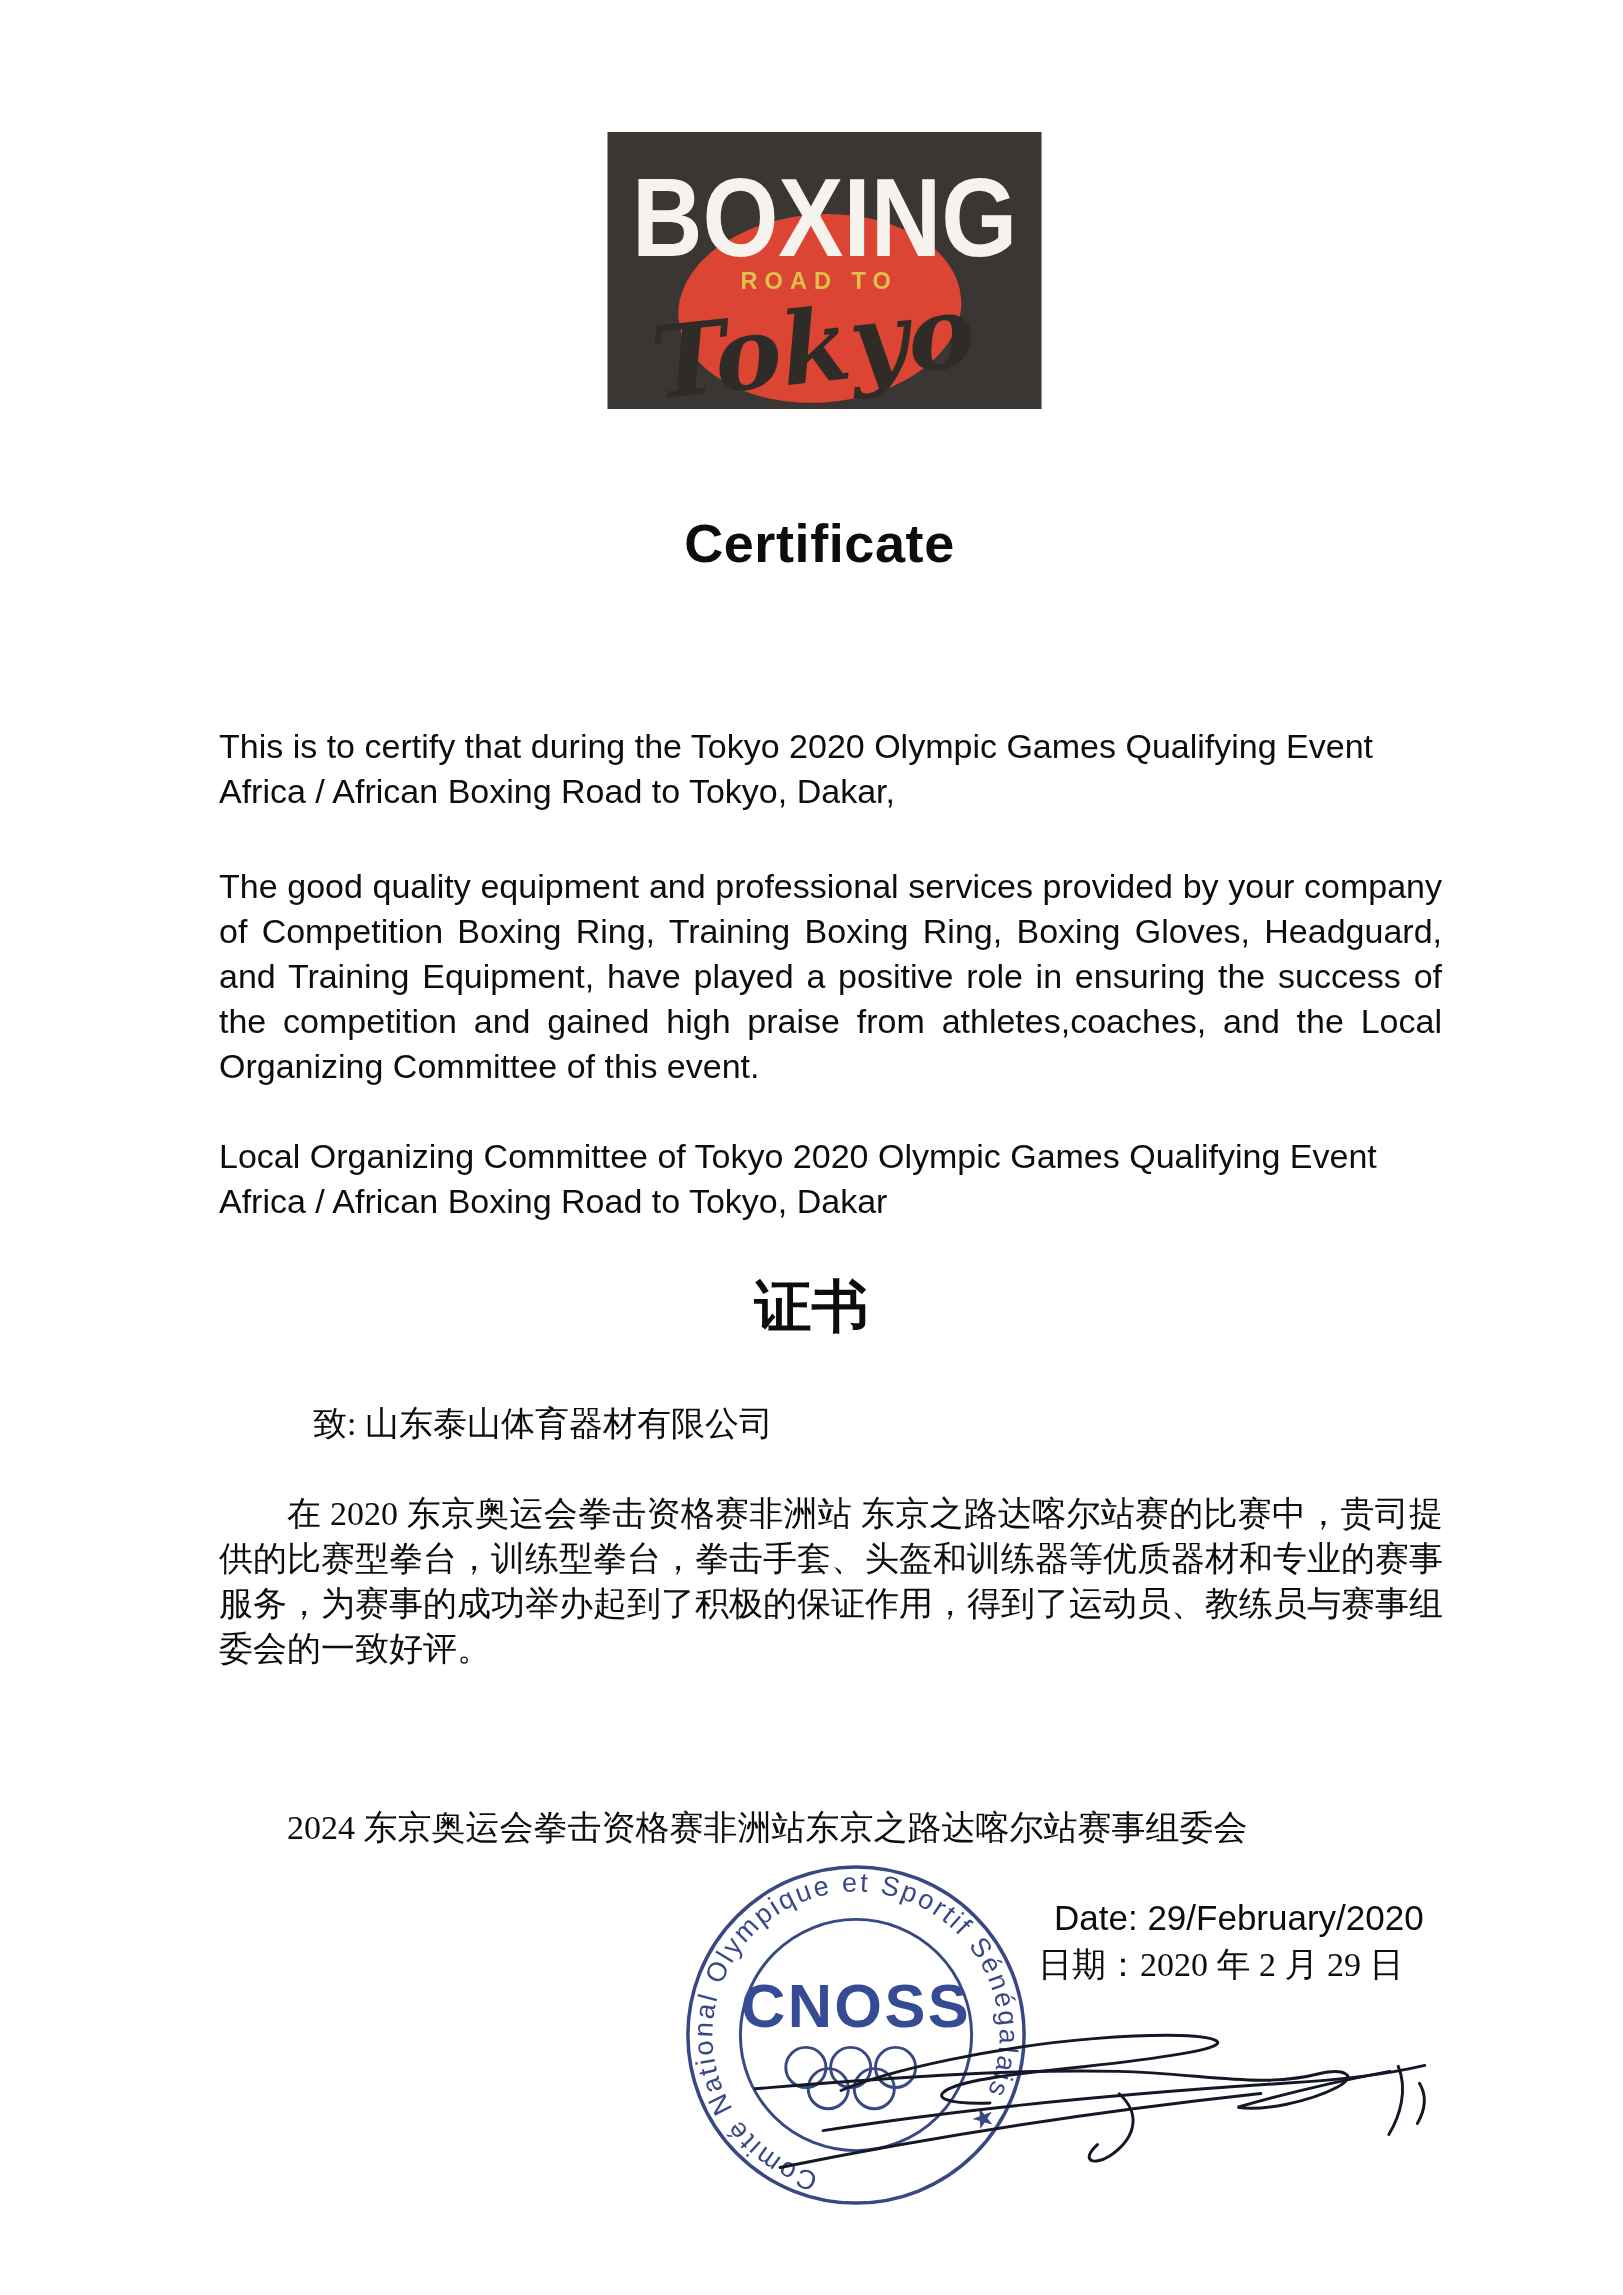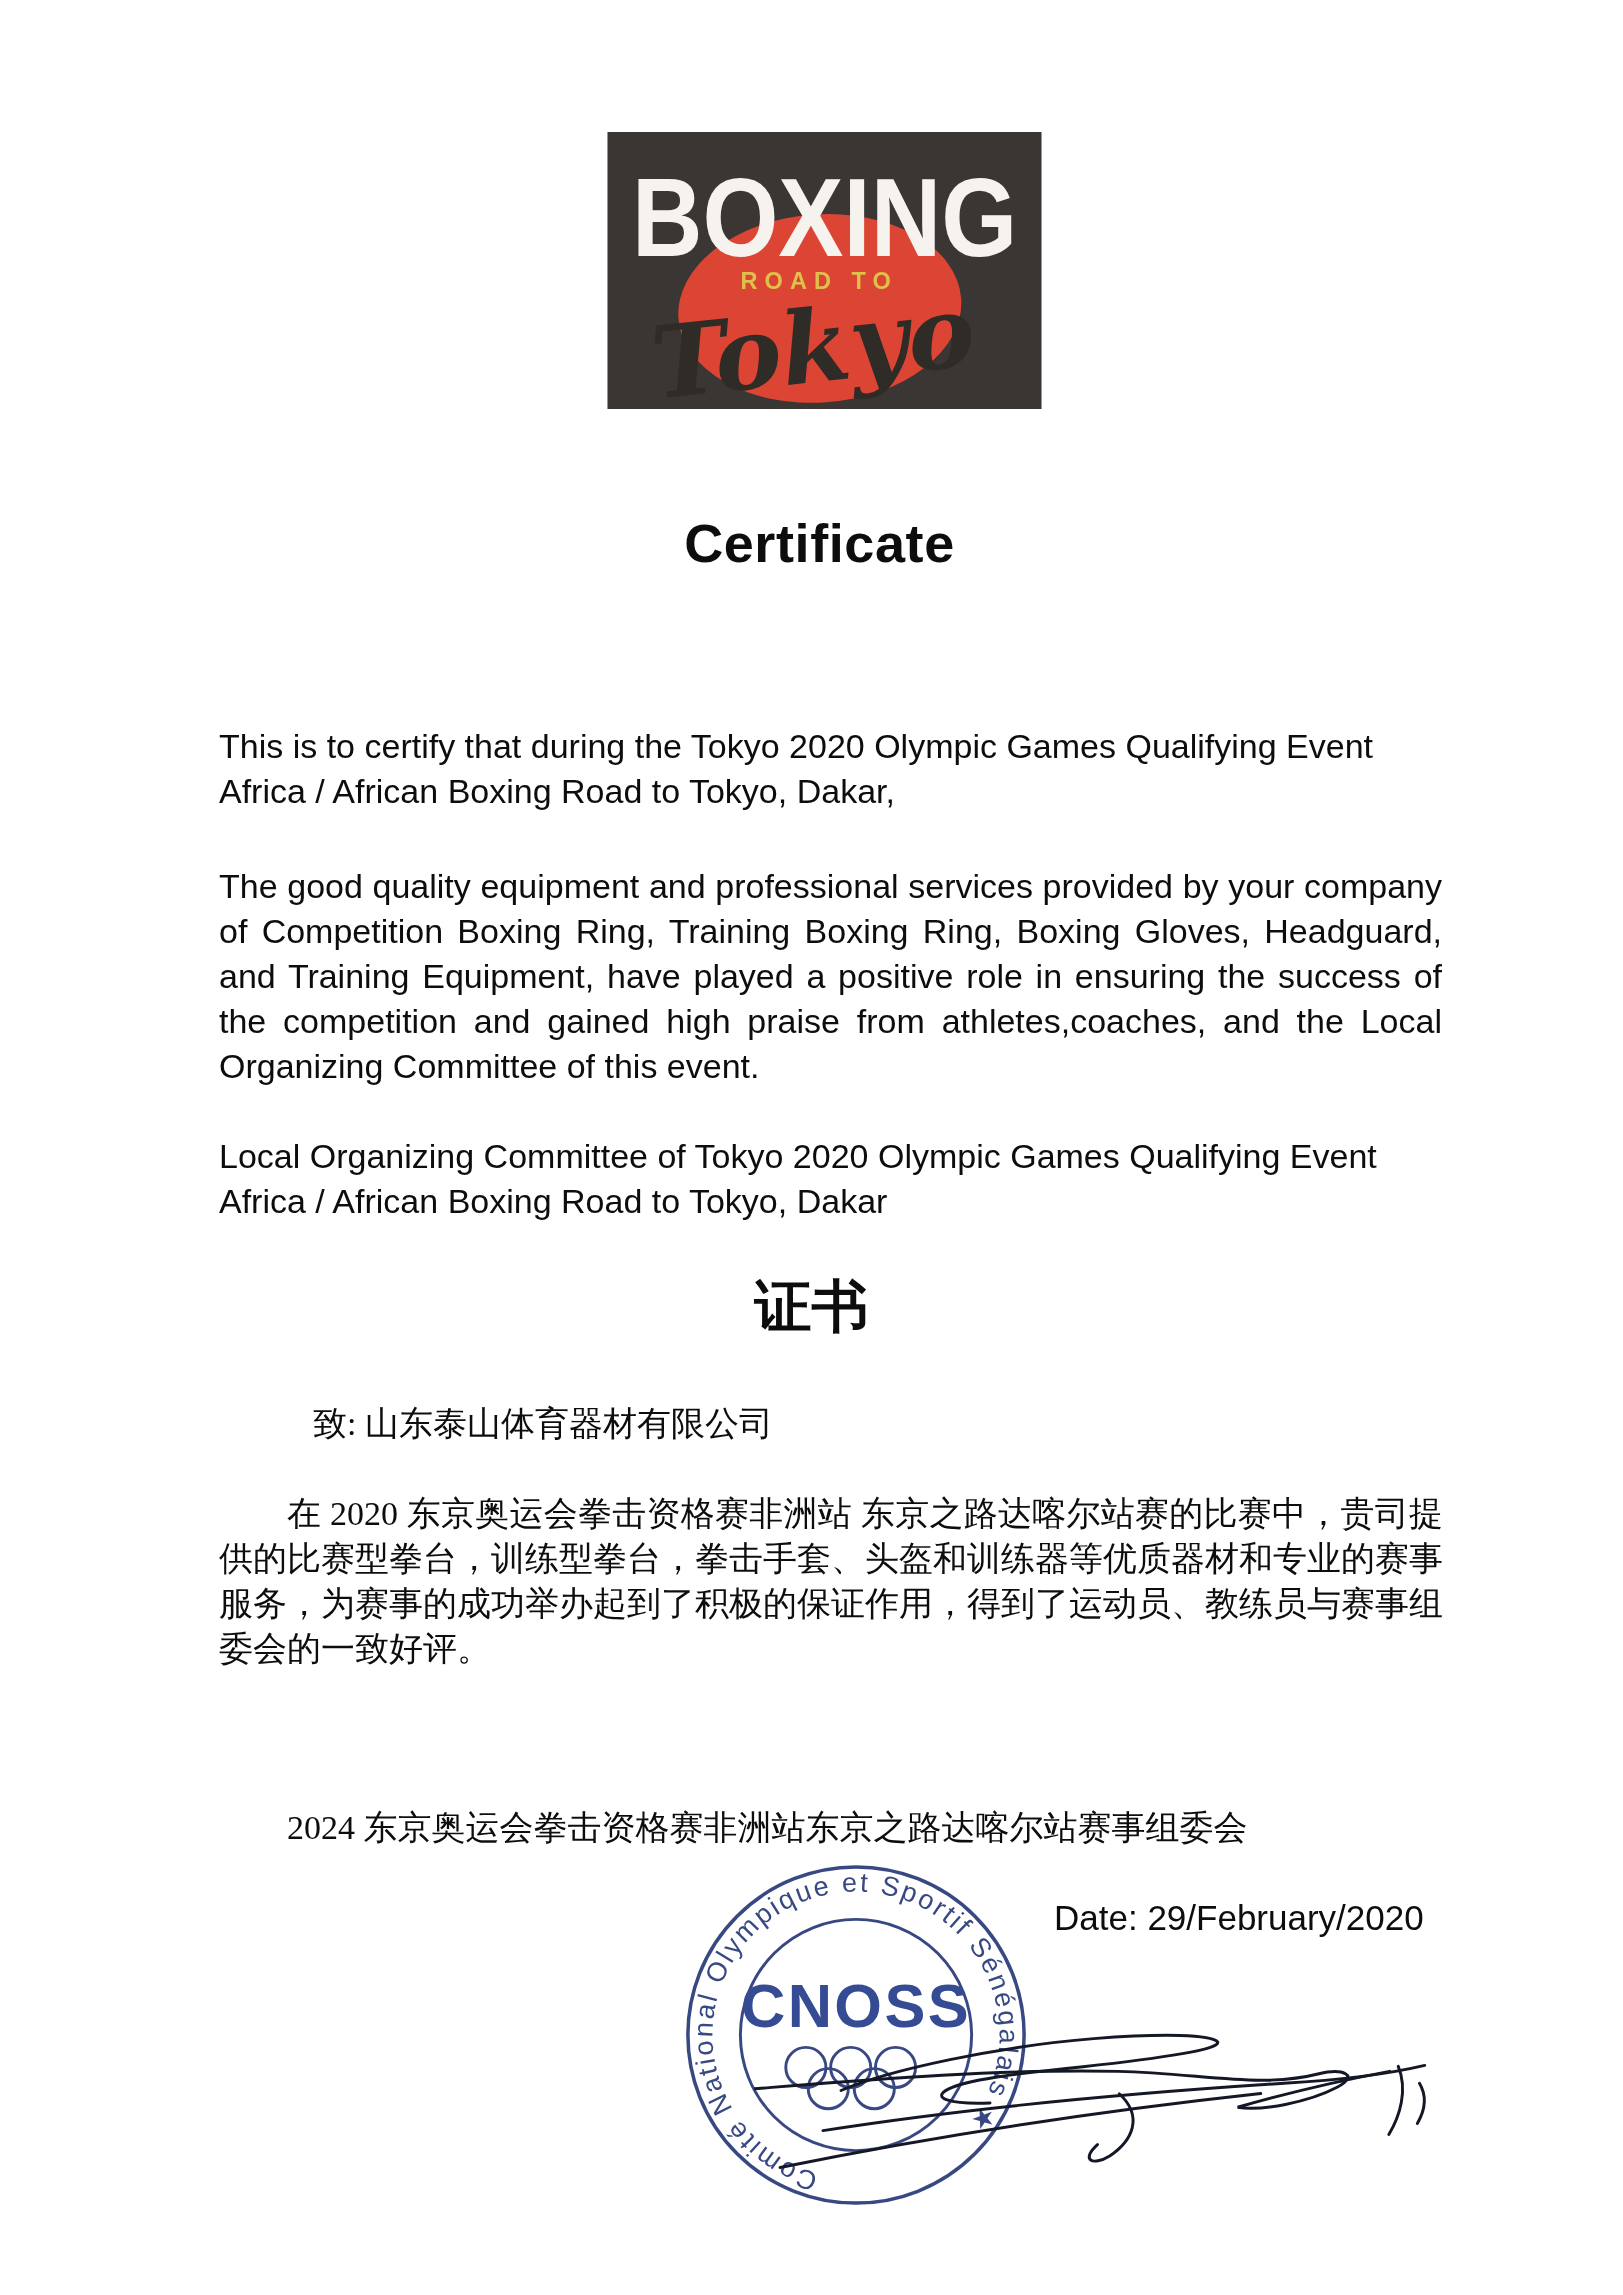--- a/index.html
+++ b/index.html
@@ -72,20 +72,21 @@
   <p class="abs para p1">This is to certify that during the Tokyo 2020 Olympic Games Qualifying Event Africa / African Boxing Road to Tokyo, Dakar,</p>
   <p class="abs para p2">The good quality equipment and professional services provided by your company of Competition Boxing Ring, Training Boxing Ring, Boxing Gloves, Headguard, and Training Equipment, have played a positive role in ensuring the success of the competition and gained high praise from athletes,coaches, and the Local Organizing Committee of this event.</p>
   <p class="abs para p3">Local Organizing Committee of Tokyo 2020 Olympic Games Qualifying Event Africa / African Boxing Road to Tokyo, Dakar</p>
 
   <h2 class="abs title-cn">证书</h2>
   <p class="abs cn zhi">致: 山东泰山体育器材有限公司</p>
   <p class="abs cn cnbody">在 2020 东京奥运会拳击资格赛非洲站 东京之路达喀尔站赛的比赛中，贵司提供的比赛型拳台，训练型拳台，拳击手套、头盔和训练器等优质器材和专业的赛事服务，为赛事的成功举办起到了积极的保证作用，得到了运动员、教练员与赛事组委会的一致好评。</p>
   <p class="abs cn committee">2024 东京奥运会拳击资格赛非洲站东京之路达喀尔站赛事组委会</p>
 
   <p class="abs date-en">Date: 29/February/2020</p>
+  <p class="abs cn date-cn">日期：2020 年 2 月 29 日</p>
 
   <svg class="abs stamp" viewBox="0 0 590 590" aria-hidden="true">
     <defs>
       <path id="ringPath" d="M 232 530 A 243 243 0 1 1 358 60.3 A 243 243 0 1 1 232 530" fill="none"></path>
     </defs>
     <circle cx="295" cy="295" r="285" fill="none" stroke="#2e3f7d" stroke-width="6"></circle>
     <circle cx="295" cy="295" r="196" fill="none" stroke="#2e3f7d" stroke-width="5"></circle>
     <text font-family="Liberation Sans, DejaVu Sans, sans-serif" font-size="46" fill="#2e3f7d" style="letter-spacing:4px">
       <textPath href="#ringPath">Comité National Olympique et Sportif Sénégalais ★</textPath>
     </text>

